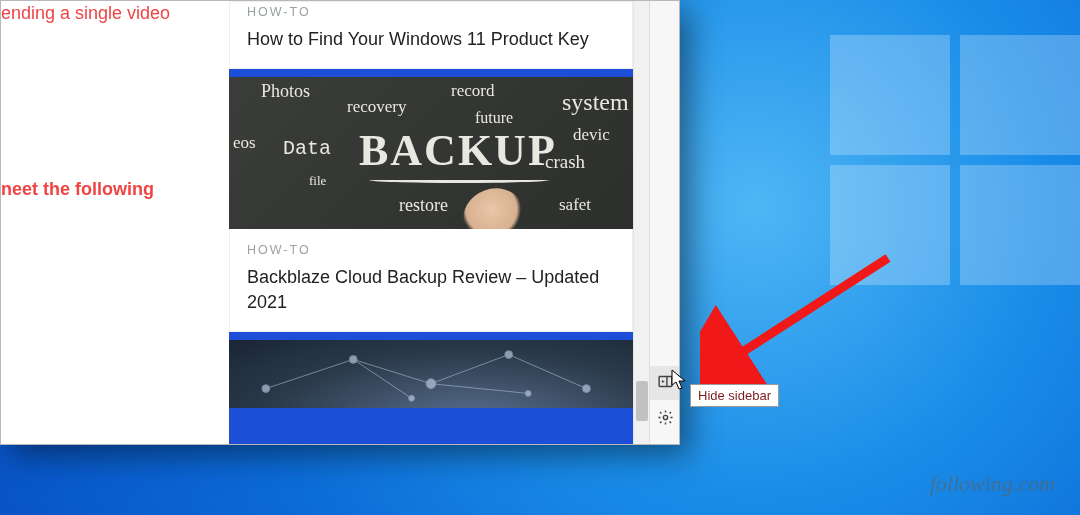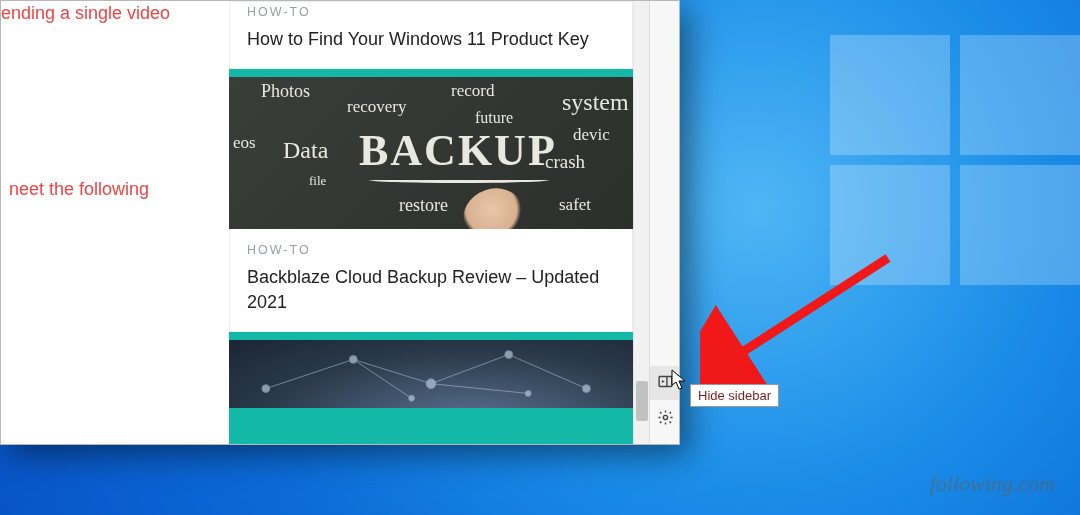--- a/index.html
+++ b/index.html
@@ -25,25 +25,25 @@
       background: #fff; border: 1px solid #b8b8b8;
       box-shadow: 10px 10px 30px rgba(0,0,0,0.45);
       overflow: hidden;
     }
     
     .left-content {
       position: absolute; left: 0; top: 0; width: 228px; height: 100%;
       font-size: 18px; color: #ef4444; padding: 4px 0 0 0;
     }
     .left-content .frag1 { position:absolute; left:0; top:2px; white-space: nowrap; }
-    .left-content .frag2 { position:absolute; left:8px; top:178px; white-space: nowrap; }
+    .left-content .frag2 { position:absolute; left:0; top:178px; white-space: nowrap; font-weight: bold; }
     
     .article-list {
       position: absolute; left: 228px; top: 0; width: 404px; height: 100%;
-      background: #14b8a6;
+      background: #1d4ed8;
     }
     .article-card {
       background: #fff; margin: 0 0 8px 0; box-shadow: 0 0 0 1px #eee inset;
     }
     .article-meta { padding: 14px 18px 18px 18px; }
     .kicker { color: #9aa1a5; font-size: 12.5px; letter-spacing: 2px; margin-bottom: 8px; }
     .headline { font-size: 18px; color: #222; line-height: 1.35; }
     
     .card1 { padding-top: 4px; }
     .card1 .article-meta { padding-top: 0; }
@@ -131,21 +131,21 @@
 
       <div class="article-card">
         <div class="backup-thumb">
           <span class="chalk" style="left:32px; top:4px; font-size:18px;">Photos</span>
           <span class="chalk" style="left:118px; top:20px; font-size:17px;">recovery</span>
           <span class="chalk" style="left:222px; top:4px; font-size:17px;">record</span>
           <span class="chalk" style="left:333px; top:12px; font-size:24px;font-family:Liberation Serif, serif;">system</span>
           <span class="chalk" style="left:246px; top:32px; font-size:16px;">future</span>
           <span class="chalk" style="left:344px; top:48px; font-size:17px;">devic</span>
           <span class="chalk" style="left:4px; top:56px; font-size:17px;">eos</span>
-          <span class="chalk" style="left:54px; top:60px; font-size:24px;">Data</span>
+          <span class="chalk" style="left:54px; top:60px; font-size:20px;font-family:Liberation Mono, monospace;">Data</span>
           <span class="chalk" style="left:316px; top:74px; font-size:19px;">crash</span>
           <span class="chalk" style="left:80px; top:96px; font-size:13px;">file</span>
           <span class="chalk" style="left:170px; top:118px; font-size:18px;">restore</span>
           <span class="chalk" style="left:330px; top:118px; font-size:17px;">safet</span>
           <span class="chalk bk-main">BACKUP</span>
           <div class="bk-underline"></div>
           <div class="hand"></div>
         </div>
         <div class="article-meta">
           <div class="kicker">HOW-TO</div>

